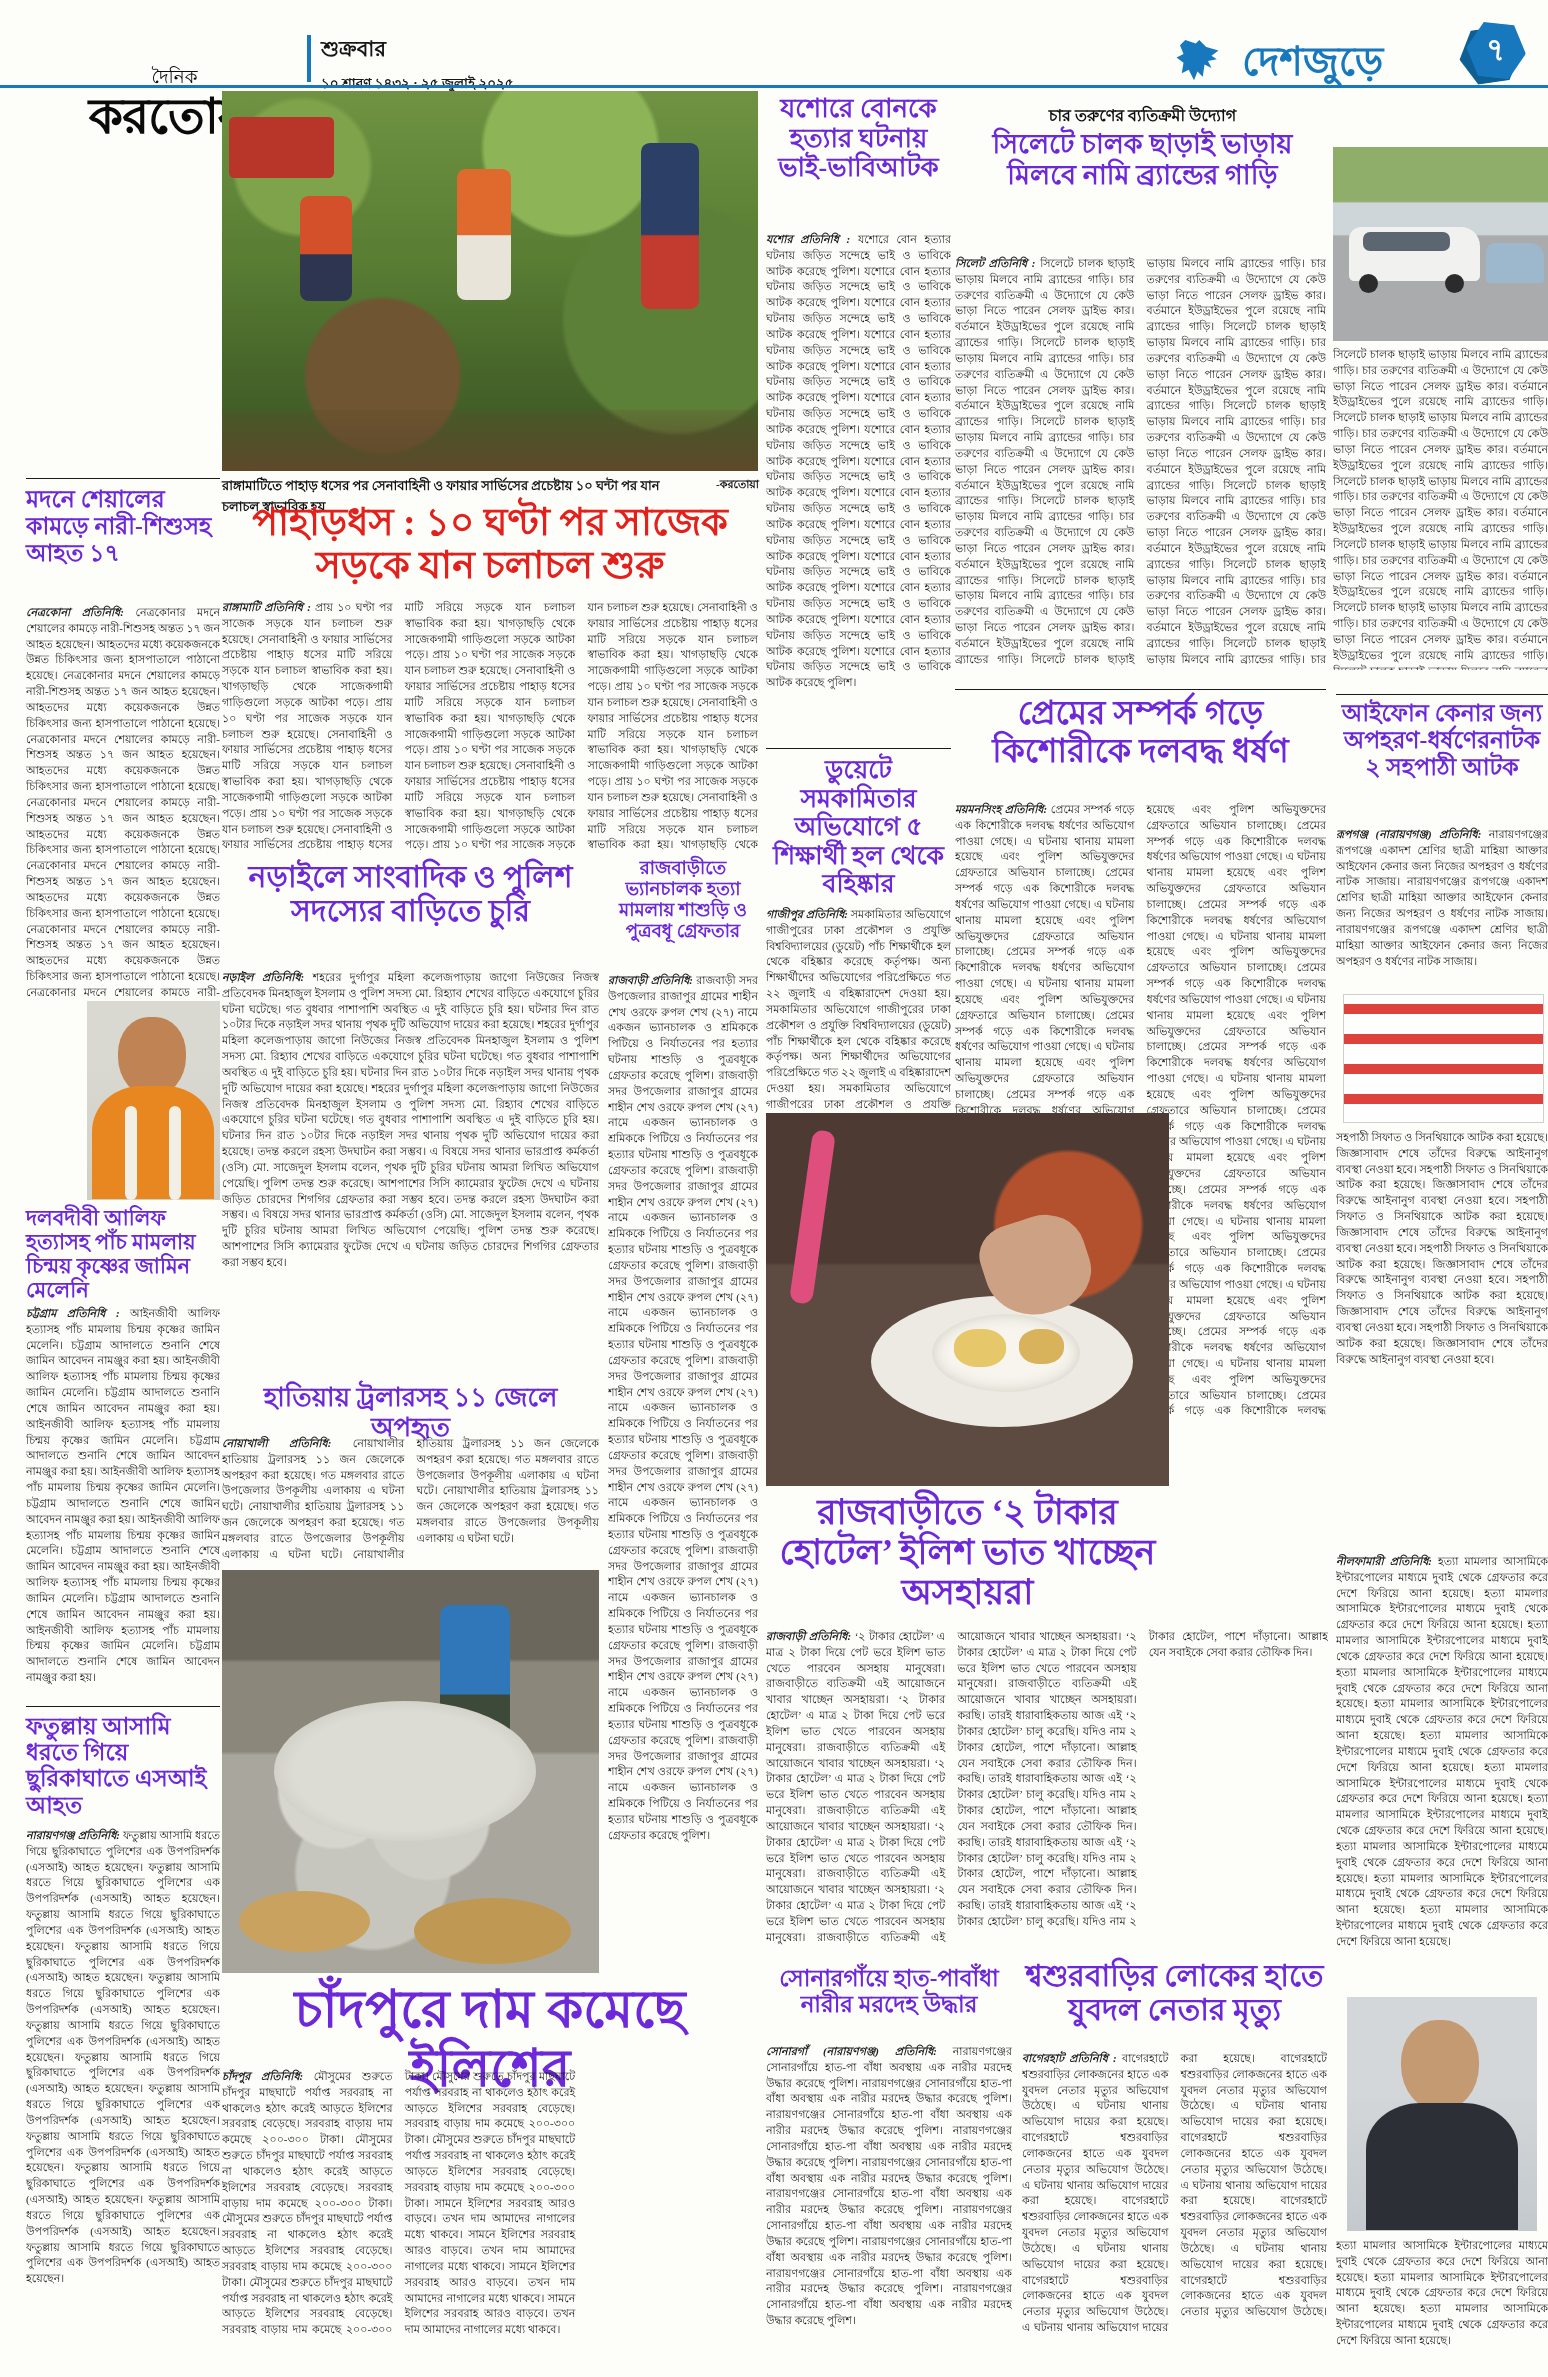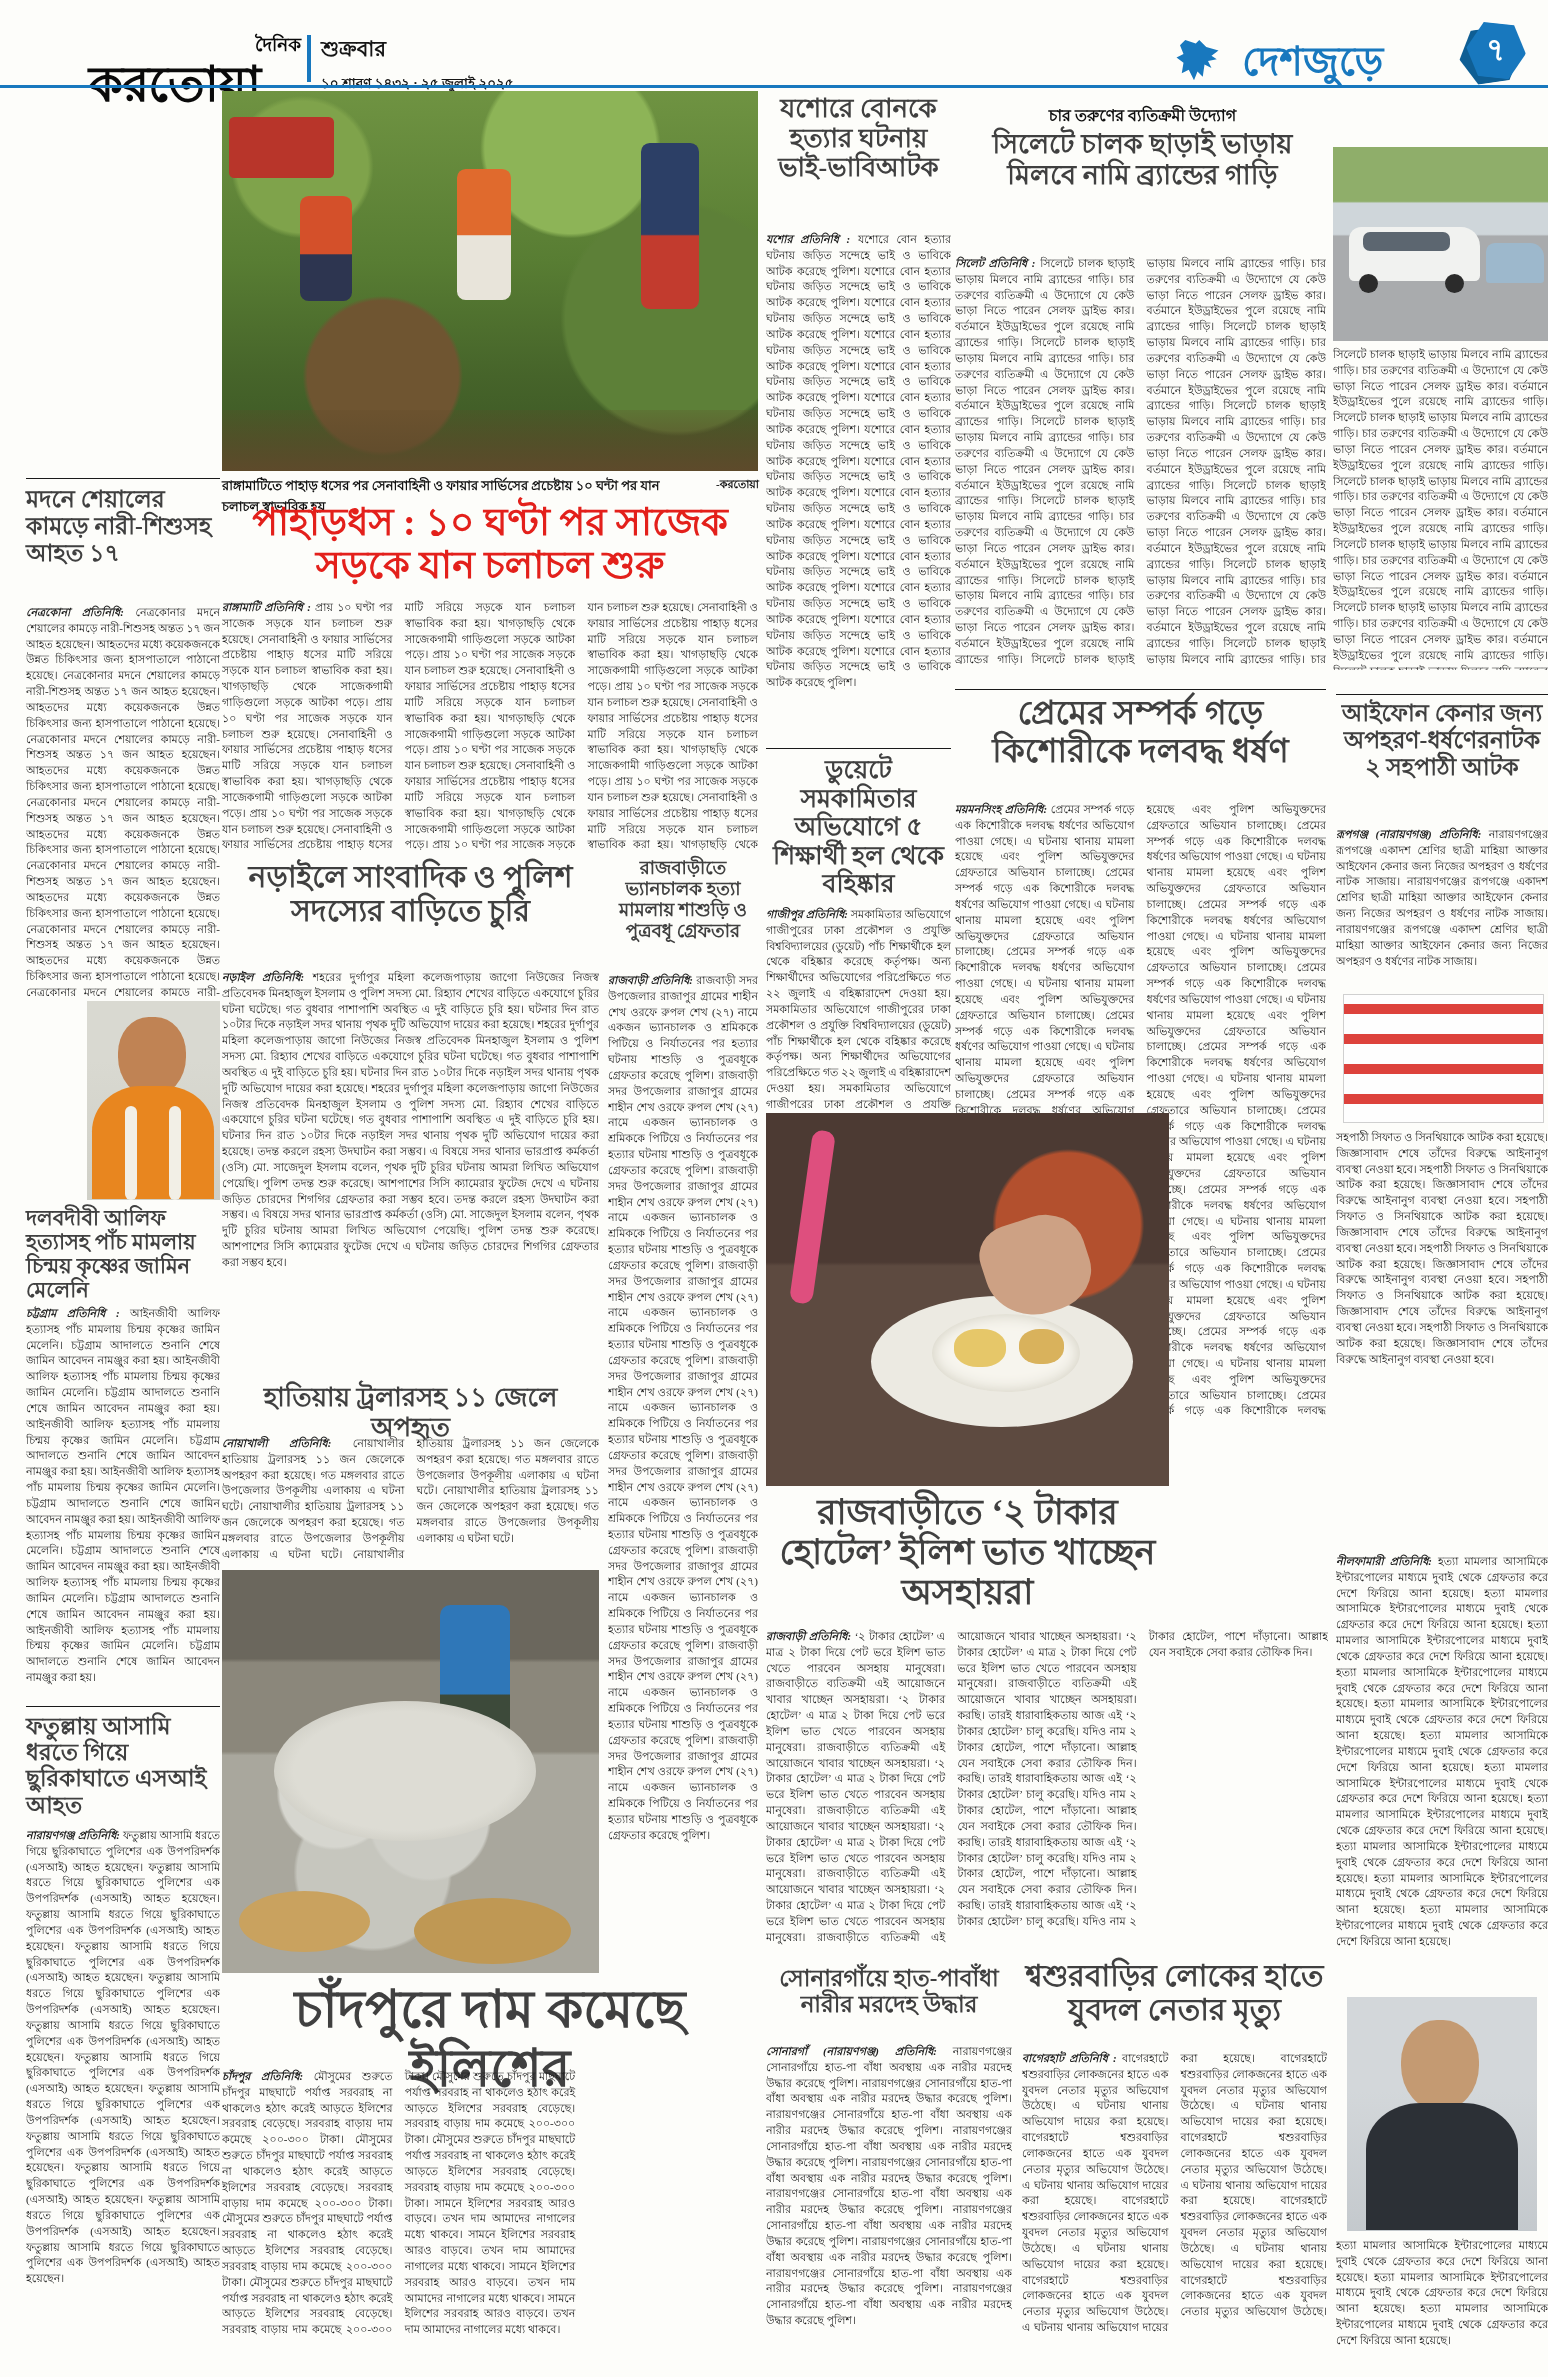--- a/index.html
+++ b/index.html
@@ -1,35 +1,35 @@
 <!DOCTYPE html>
 <html style="font-size:14px"><head>
 <meta charset="utf-8">
 <style>
   html,body{margin:0;padding:0;background:#e8e8e4;}
   #page{position:relative;width:1548px;height:2377px;background:#fdfdfa;margin:0 auto;
         font-family:"Liberation Serif","DejaVu Sans",sans-serif;color:#161616;overflow:hidden;}
   .abs{position:absolute;}
-  .head{font-weight:800;color:#404040;text-align:center;line-height:1.14;letter-spacing:0;}
+  .head{font-weight:800;color:#6d28d9;text-align:center;line-height:1.14;letter-spacing:0;}
   .head-left{text-align:left;}
   .red{color:#e3201b;}
   .kicker{font-weight:700;text-align:center;color:#111;}
   .body-block{overflow:hidden;}
   .body-text{font-size:11px;line-height:1.44;text-align:justify;color:#1c1c1c;}
   .byline{font-weight:700;font-style:italic;}
   .cols2{column-count:2;column-gap:12.2px;column-fill:auto;height:100%;}
   .cols3{column-count:3;column-gap:12.2px;column-fill:auto;height:100%;}
   .caption{font-size:13px;font-weight:700;color:#111;}
   .credit{font-size:11px;font-weight:700;color:#111;text-align:right;}
   .rule-top{border-top:1.3px solid #1a1a1a;}
   .photo{position:absolute;overflow:hidden;}
   .photo > div{position:absolute;}
   .bluebar{background:#1878be;}
   
-  #masthead-top{font-size:18.3px;font-weight:700;text-align:right;color:#0a0a0a;}
+  #masthead-top{font-size:18.3px;font-weight:400;text-align:center;color:#0a0a0a;margin-top:32px;}
   #masthead-main{font-size:49px;font-weight:900;text-align:center;color:#0a0a0a;line-height:.95;letter-spacing:-0.9px;}
   #section-name{font-size:40px;font-weight:900;color:#1878be;}
   #hexwrap{width:68px;height:65px;}
   .hex{position:absolute;clip-path:polygon(26% 4%,76% 4%,100% 50%,76% 96%,26% 96%,2% 50%);}
   #hex-back{left:0;top:5.2px;width:63px;height:59px;background:#0f5e94;transform:rotate(-8deg);}
   #hex-front{left:7px;top:0;width:61px;height:59px;background:#1878be;transform:rotate(6deg);
              display:flex;align-items:center;justify-content:center;color:#fff;font-size:31px;font-weight:900;}
   .ad-lines{background:repeating-linear-gradient(180deg,#fff 0 8.7px,#d8221c 8.7px 19px,#fff 19px 30px);opacity:.85;}
 </style>
 </head>

